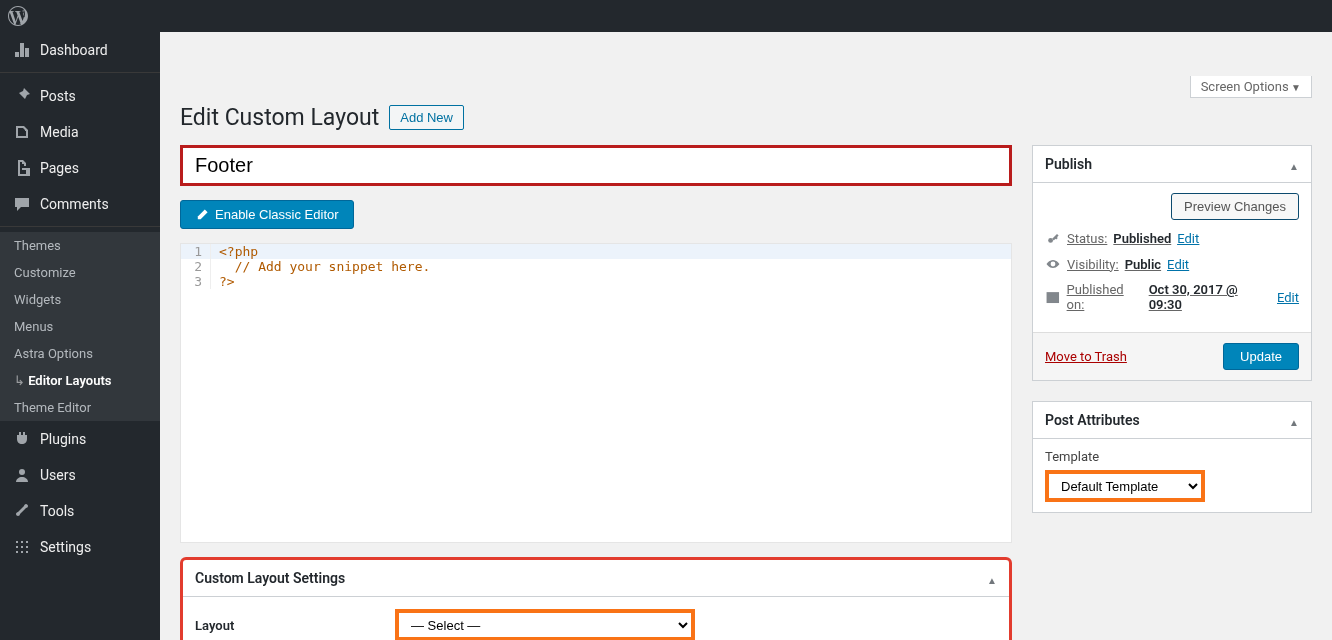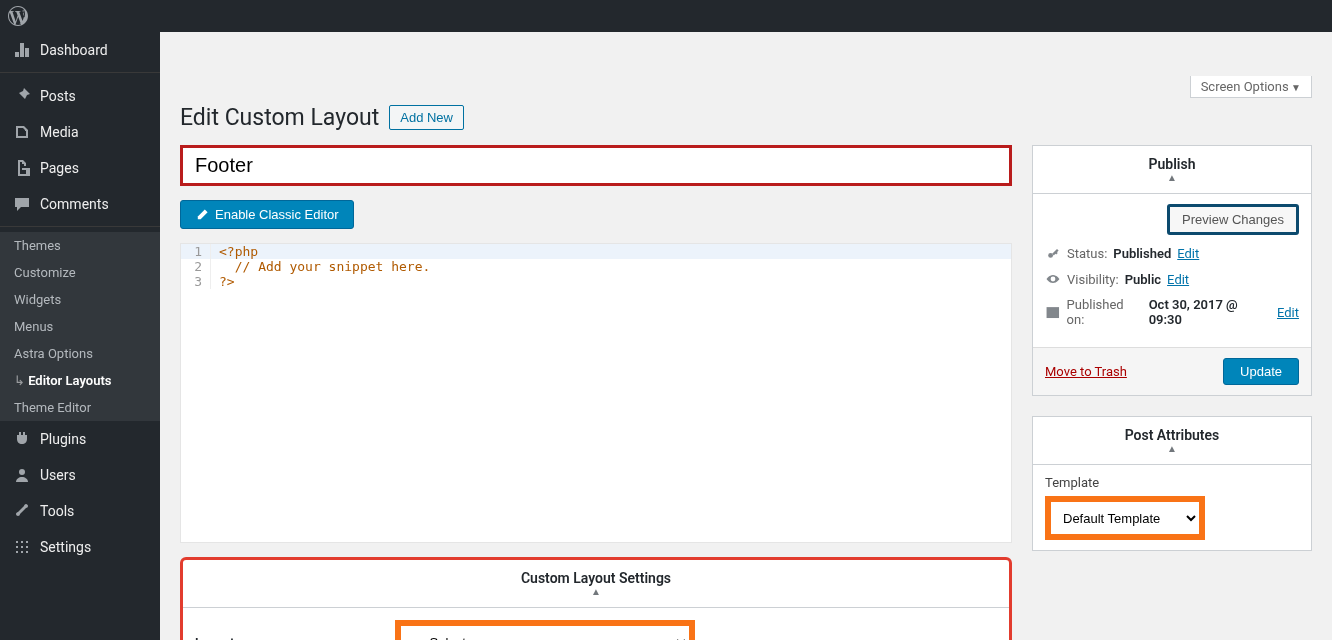--- a/index.html
+++ b/index.html
@@ -42,38 +42,38 @@
 
 .code-editor { border: 1px solid #e5e5e5; background: #fff; font-family: Consolas, Monaco, monospace; font-size: 13px; height: 300px; }
 .code-line { display: flex; }
 .code-line.hl { background: #ecf3fb; }
 .line-num { width: 30px; text-align: right; padding-right: 8px; color: #999; border-right: 1px solid #eee; user-select: none; }
 .line-code { padding-left: 8px; white-space: pre; }
 .cm-tag { color: #b05a00; }
 .cm-comment { color: #b05a00; }
 
 .metabox { background: #fff; border: 1px solid #ccd0d4; margin-bottom: 20px; }
-.metabox-header { border-bottom: 1px solid #ccd0d4; padding: 10px 12px; display: flex; justify-content: space-between; align-items: center; flex-direction: column; }
+.metabox-header { border-bottom: 1px solid #ccd0d4; padding: 10px 12px; display: flex; justify-content: space-between; align-items: flex-end; }
 .metabox-title { font-size: 14px; font-weight: 600; color: #23282d; }
 .metabox-toggle { font-size: 10px; color: #72777c; cursor: pointer; }
 .metabox-body { padding: 10px 12px; }
 .metabox-footer { border-top: 1px solid #ddd; padding: 10px 12px; display: flex; justify-content: space-between; align-items: center; background: #f5f5f5; }
 
 .highlighted { border: 3px solid #e23c2e; border-radius: 6px; }
 
-.publish-row { display: flex; align-items: center; gap: 6px; margin-bottom: 10px; font-size: 13px; color: #666; }
+.publish-row { display: flex; align-items: center; gap: 6px; margin-bottom: 10px; font-size: 13px; color: #666; text-decoration: underline; }
 .publish-row .icon { width: 16px; height: 16px; color: #82878c; }
 .publish-row .val { color: #23282d; font-weight: 600; }
 .edit-link { color: #0073aa; text-decoration: underline; font-weight: normal; cursor: pointer; }
 
-.button-secondary { background: #f7f7f7; border: 3px solid #0c4a6e; color: #555; padding: 5px 12px; font-size: 13px; border-radius: 3px; cursor: pointer; }
+.button-secondary { background: #f7f7f7; border: 1px solid #0c4a6e; color: #555; padding: 5px 12px; font-size: 13px; border-radius: 3px; cursor: pointer; }
 .button-primary { background: #0085ba; border: 1px solid #006799; color: #fff; padding: 5px 16px; font-size: 13px; border-radius: 3px; cursor: pointer; font-weight: 500; }
 .trash-link { color: #a00; text-decoration: underline; cursor: pointer; }
 
-.select-field { width: 100%; padding: 4px 8px; border: 6px solid #f97316; background: #fff; font-size: 13px; height: 44px; }
+.select-field { width: 100%; padding: 4px 8px; border: 4px solid #f97316; background: #fff; font-size: 13px; height: 32px; }
 
 .layout-row { display: flex; align-items: center; padding: 12px; }
 .layout-label { width: 200px; font-weight: 600; color: #23282d; }
 .layout-control { width: 300px; }
 
 .preview-row { display: flex; justify-content: flex-end; padding: 10px 12px; }
 
 svg { fill: currentColor; }
 </style>
 </head>

